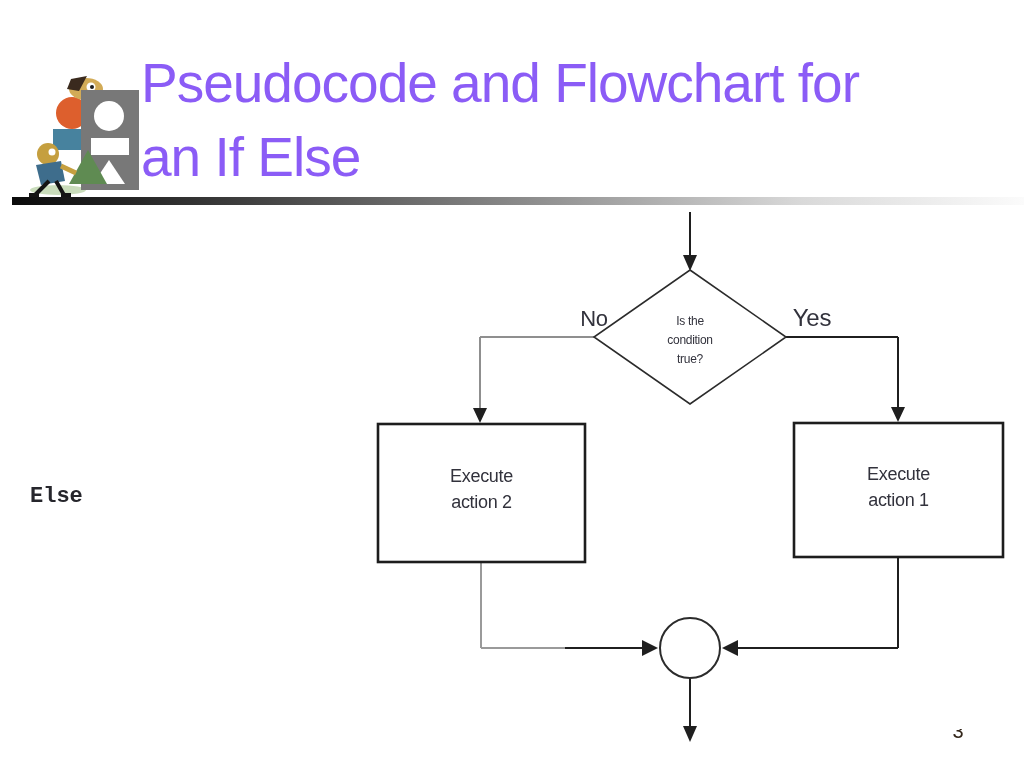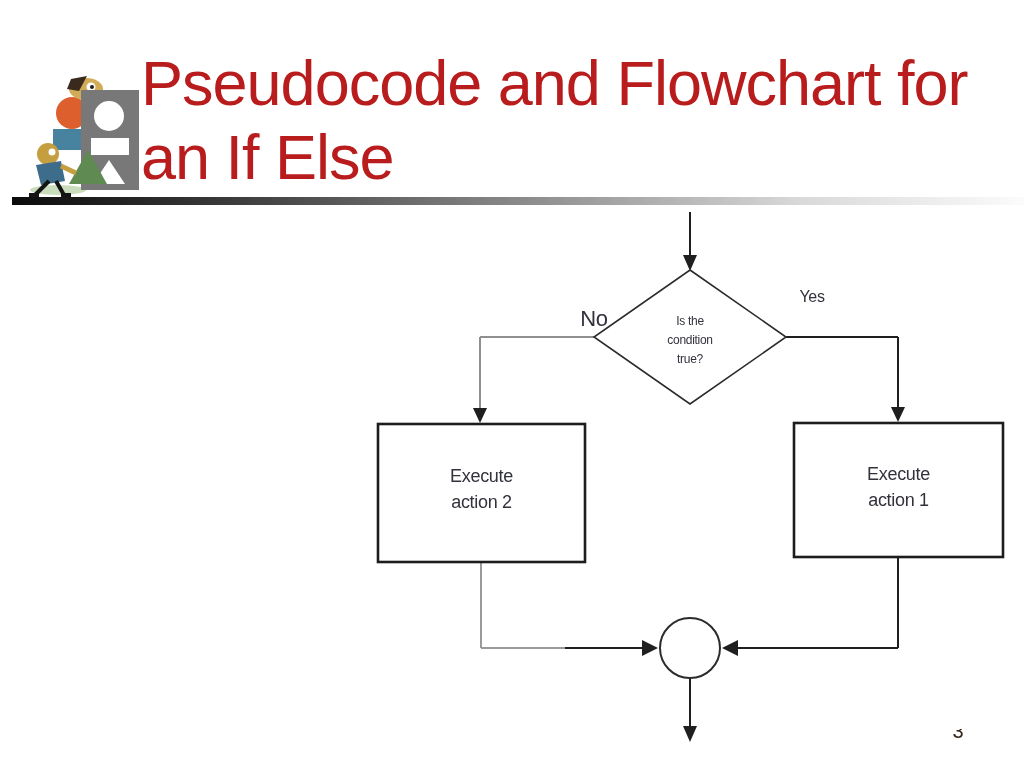--- a/index.html
+++ b/index.html
@@ -5,21 +5,21 @@
   html,body{margin:0;padding:0;background:#ffffff;}
   #slide{
     position:relative;width:1024px;height:768px;background:#ffffff;
     overflow:hidden;font-family:"Liberation Sans",sans-serif;
   }
   .abs{position:absolute;}
 
   
   #title{
     left:141px;top:46px;width:870px;
-    color:#b91c1c;font-size:63px;line-height:74px;
+    color:#8b5cf6;font-size:55px;line-height:74px;
     font-family:"Liberation Sans",sans-serif;letter-spacing:-1px;
   }
 
   
   #divider{
     left:12px;top:197px;width:1012px;height:8px;
     background:linear-gradient(to right,#0b0b0b 0%,#3c3c3c 22%,#8f8f8f 52%,#d9d9d9 78%,#fbfbfb 100%);
   }
 
   
@@ -28,21 +28,21 @@
     font-family:"Liberation Mono","DejaVu Sans Mono",monospace;
     font-weight:bold;font-size:22px;line-height:27px;
     color:#26262c;white-space:pre;
   }
   #code .it{font-style:italic;}
 
   
   .flabel{color:#32323c;text-align:center;letter-spacing:-0.3px;}
   #decision-label{left:640px;top:312px;width:100px;font-size:12px;line-height:19px;}
   #no-label{left:574px;top:306px;width:40px;font-size:22px;}
-  #yes-label{left:790px;top:288px;width:44px;font-size:16px;text-align:center;}
+  #yes-label{left:790px;top:304px;width:44px;font-size:24px;text-align:center;}
   #box-left-label{left:378px;top:463px;width:207px;font-size:18px;line-height:26px;}
   #box-right-label{left:794px;top:461px;width:209px;font-size:18px;line-height:26px;}
   .flabel span{display:block;}
 
   
   #pageno{
     left:946px;top:729px;width:24px;height:13px;overflow:hidden;
     color:#33261a;text-align:center;
   }
   #pageno span{display:block;font-size:20px;line-height:20px;margin-top:-8px;}
@@ -83,20 +83,21 @@
   </svg>
 
   <div id="title" class="abs">
     <div>Pseudocode and Flowchart for</div>
     <div>an If Else</div>
   </div>
 
   <div id="divider" class="abs"></div>
 
   <div id="code" class="abs">
+    <div><span>Else</span></div>
     
   </div>
 
   <svg class="abs" style="left:0;top:0" width="1024" height="768" viewBox="0 0 1024 768">
 
     <line x1="690" y1="212" x2="690" y2="257" stroke="#1f1f1f" stroke-width="2"></line>
     <polygon points="690,271 683,255 697,255" fill="#1f1f1f"></polygon>
 
     <line x1="594" y1="337" x2="480" y2="337" stroke="#8f8f8f" stroke-width="2"></line>
     <line x1="480" y1="337" x2="480" y2="410" stroke="#8f8f8f" stroke-width="2"></line>

